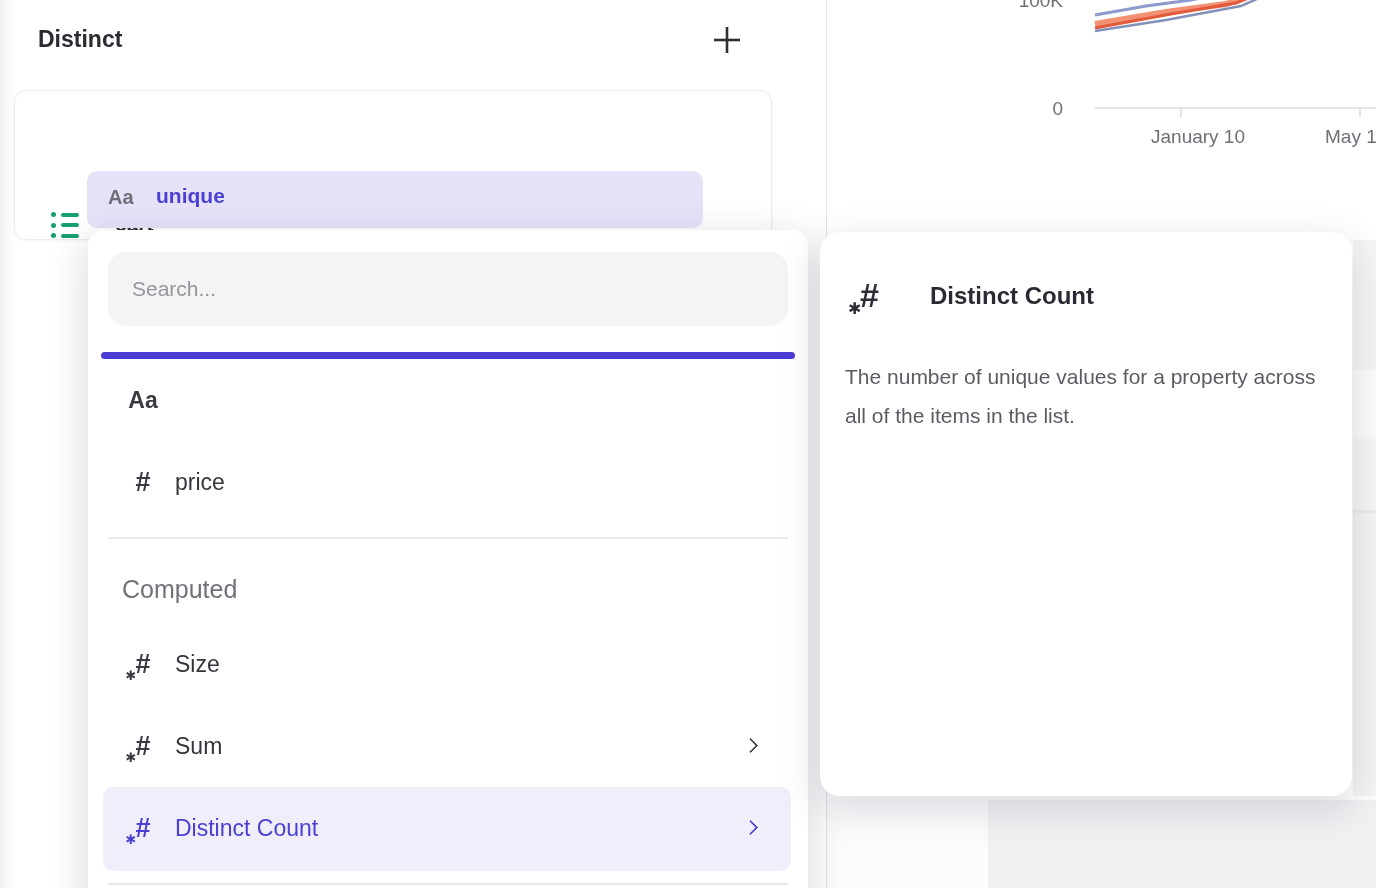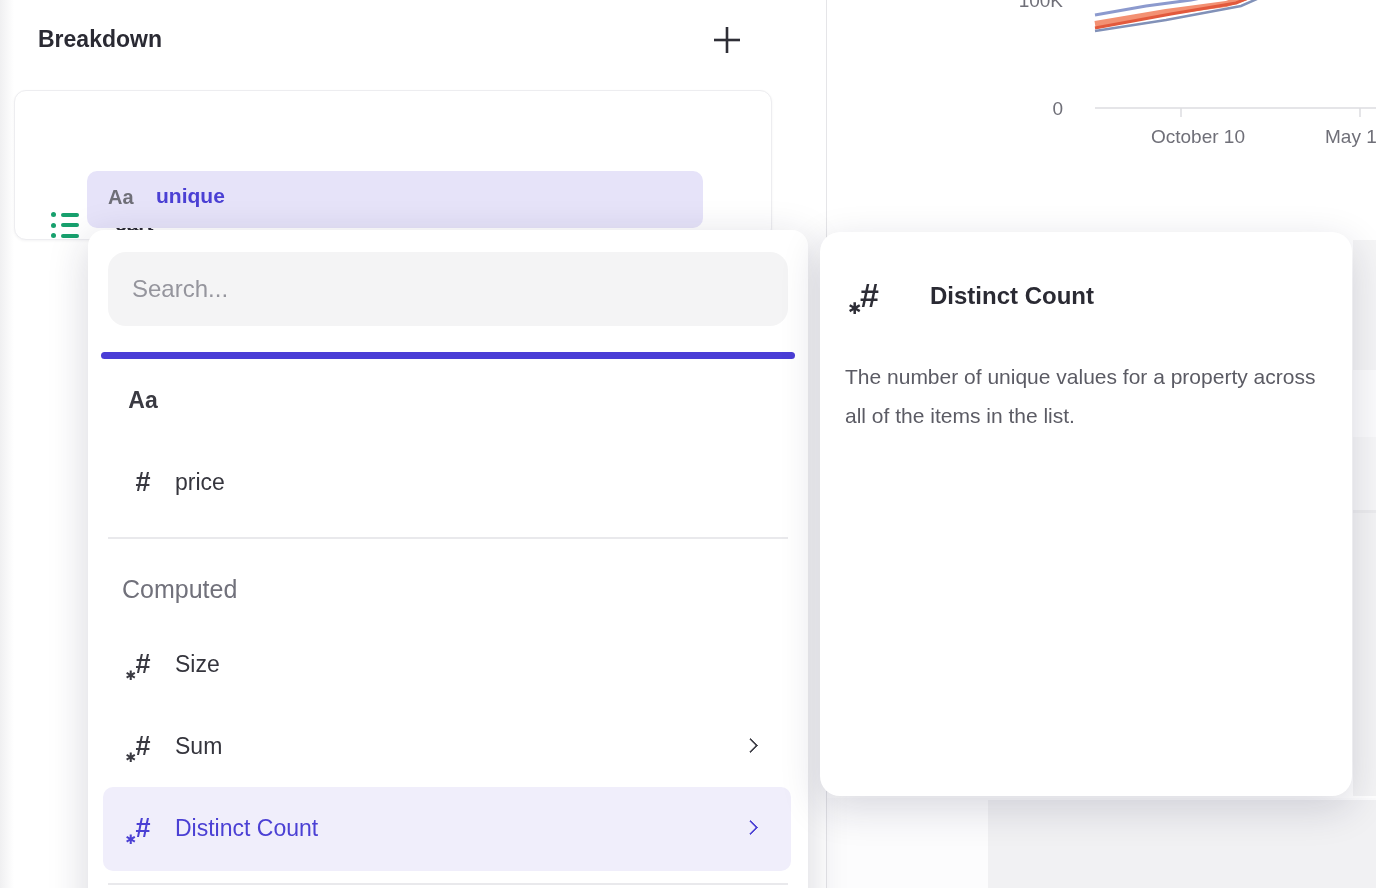--- a/index.html
+++ b/index.html
@@ -45,21 +45,21 @@
   .kebab { position:absolute; left:718px; top:112px; width:30px; height:44px; border:none; background:transparent; cursor:pointer; }
   .kebab-dot { width:5px; height:5px; border-radius:50%; background:#87878f; margin:5px auto; }
   .chip { position:absolute; left:72px; top:80px; width:616px; height:57px; background:#e6e3f9; border-radius:10px; cursor:pointer; }
   .chip-glyph { position:absolute; left:21px; top:15px; font-size:20px; font-weight:600; color:#6f6f78; }
   .chip-label { position:absolute; left:69px; top:13px; font-size:21px; font-weight:600; color:#4b40d4; }
 
   
   .dropdown { position:absolute; left:88px; top:230px; width:720px; height:700px; background:#fff;
     border-radius:16px; box-shadow:0 10px 40px rgba(25,25,60,.18); z-index:10; }
   .search-input { position:absolute; left:20px; top:22px; width:680px; height:74px; background:#f4f4f5;
-    border:none; outline:none; border-radius:18px; padding:0 24px; font-size:24px; color:#14532d;
+    border:none; outline:none; border-radius:18px; padding:0 24px; font-size:21px; color:#14532d;
     font-family:"Liberation Sans","DejaVu Sans",sans-serif; }
   .search-input::placeholder { color:#95959d; }
   .accent-bar { position:absolute; left:13px; top:122px; width:694px; height:7px; border-radius:4px; }
   .dd-row { position:absolute; left:0; width:720px; height:82px; cursor:pointer; }
   .row-category { top:129px; } .row-price { top:211px; }
   .row-size { top:393px; } .row-sum { top:475px; } .row-distinct { top:557px; }
   .dd-icon { position:absolute; left:32px; top:0; width:46px; height:82px; display:flex; align-items:center; justify-content:center;
     font-size:23px; font-weight:600; color:#3a3a42; }
   .dd-icon.hash { font-size:27px; }
   .dd-label { position:absolute; left:87px; top:0; height:82px; display:flex; align-items:center;
@@ -100,34 +100,34 @@
       <line x1="269" y1="108" x2="550" y2="108" stroke-width="1.5" stroke="#dcdce0"></line>
       <line x1="355" y1="108" x2="355" y2="117" stroke-width="1.5" stroke="#dcdce0"></line>
       <line x1="534" y1="108" x2="534" y2="117" stroke-width="1.5" stroke="#dcdce0"></line>
       <polyline points="269,15 320,6 365,0 400,-7" fill="none" stroke-width="3" stroke="#8c9ace"></polyline>
       <polyline points="269,24 340,12 400,4 424,-4" fill="none" stroke-width="6" stroke="#f39173"></polyline>
       <polyline points="269,28 345,14 410,3 432,-6" fill="none" stroke-width="3" stroke="#e2593c"></polyline>
       <polyline points="269,31 340,20 415,6 440,-5" fill="none" stroke-width="2.5" stroke="#8191b8"></polyline>
     </svg>
     <div class="ytick ytick-top">100K</div>
     <div class="ytick ytick-zero">0</div>
-    <div class="xtick xtick-1">October 10</div>
+    <div class="xtick xtick-1">January 10</div>
     <div class="xtick xtick-2">May 1</div>
   </div>
 
   <div class="v-divider"></div>
   <div class="strip strip-a"></div>
   <div class="strip strip-b"></div>
   <div class="strip strip-c"></div>
   <div class="strip strip-line"></div>
   <div class="strip strip-d"></div>
   <div class="br-bg"></div>
   <div class="br-gray"></div>
 
-  <div class="breakdown-title">Breakdown</div>
+  <div class="breakdown-title">Distinct</div>
   <button class="add-btn">
     <svg width="32" height="32" viewBox="0 0 32 32">
       <line x1="16" y1="3" x2="16" y2="29" stroke="#2e2e36" stroke-width="2.6"></line>
       <line x1="3" y1="16" x2="29" y2="16" stroke="#2e2e36" stroke-width="2.6"></line>
     </svg>
   </button>
 
   <div class="card">
     <span class="list-icon">
       <span class="li-row">

